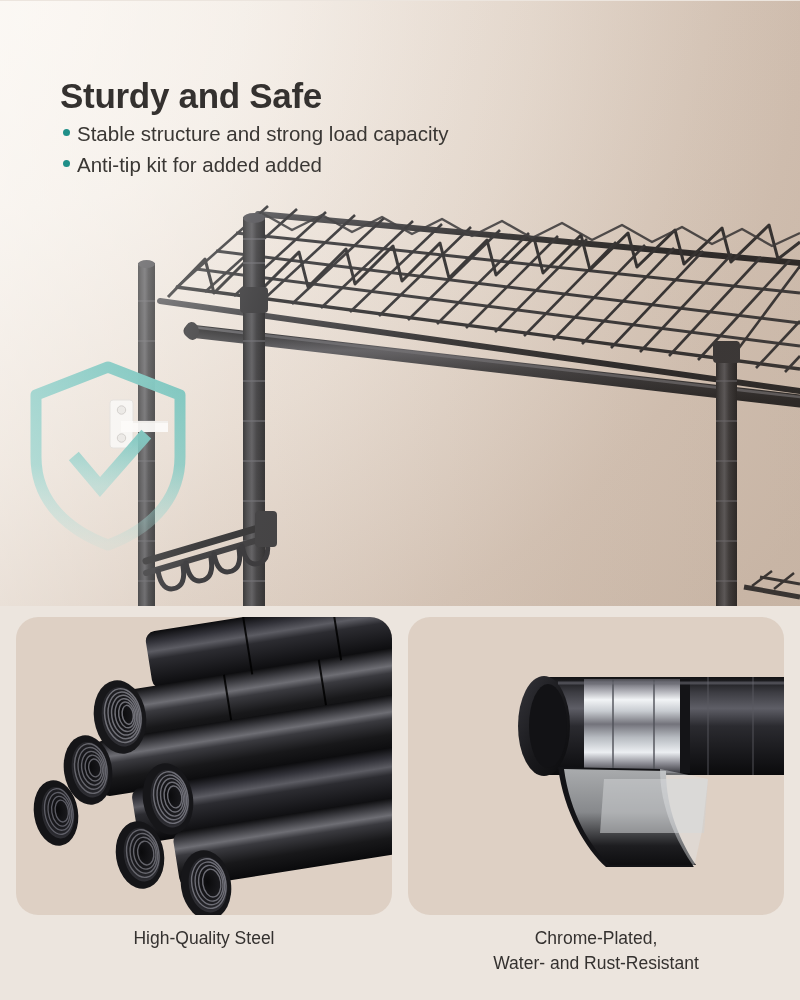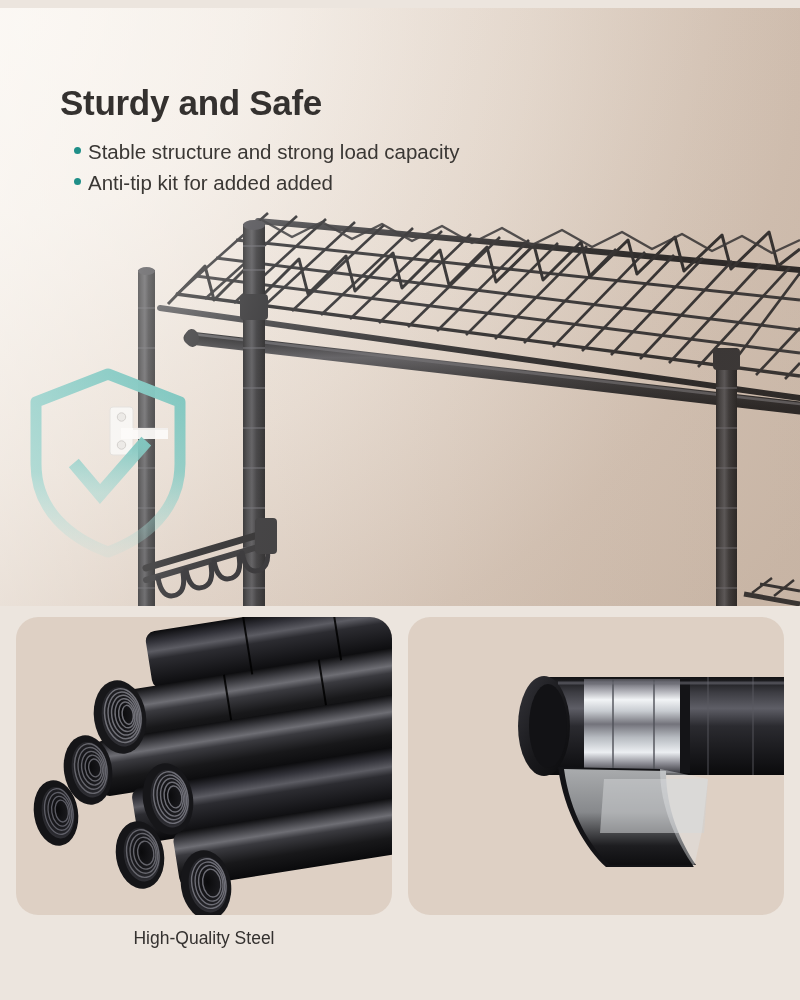--- a/index.html
+++ b/index.html
@@ -15,21 +15,21 @@
     position: relative;
     width: 800px;
     height: 1000px;
     overflow: hidden;
     background: #ece5de;
   }
 
   
   .hero {
     position: absolute;
-    left: 0; top: 8px;
+    left: 0; top: 1px;
     width: 800px;
     height: 784px;
     overflow: hidden;
     background:
       radial-gradient(120% 110% at 4% 2%, #f5efe9 0%, #f1eae3 22%, #e4d8cd 52%, #d3c2b4 80%, #cdbbac 100%);
     text-align: center;
   }
   .hero-wash {
     position: absolute; inset: 0;
     background: linear-gradient(105deg, rgba(255,253,250,0.65) 0%, rgba(255,250,245,0.18) 34%, rgba(190,168,148,0.16) 72%, rgba(176,153,133,0.22) 100%);
@@ -43,21 +43,21 @@
     font-size: 35px;
     font-weight: bold;
     letter-spacing: -0.3px;
     color: #34312f;
     white-space: nowrap;
   }
   .bullets {
     position: absolute;
     left: 58px;
     top: 112px;
-    margin: 16px;
+    margin: 5px;
     padding: 0;
     list-style: none;
   }
   .bullets li {
     display: flex;
     align-items: baseline;
     font-size: 20.5px;
     color: #3a3734;
     line-height: 31px;
     white-space: nowrap;
@@ -507,15 +507,19 @@
         <path d="M150,66 L392,66" stroke="#6f6f78" stroke-width="3" opacity="0.55"></path>
 
         <path d="M150,150 C156,196 178,232 198,250 L286,250 C268,224 252,190 252,152 Z" fill="#131316"></path>
         <path d="M156,152 C162,196 182,230 202,248 L288,248 C272,224 258,192 258,154 Z" fill="url(#peelG)"></path>
 
         <path d="M196,162 L300,162 L296,216 L192,216 Z" fill="#cfd2d4" opacity="0.55"></path>
         <path d="M252,152 C252,190 268,224 286,250 L294,214 L300,162 Z" fill="#dfe2e4" opacity="0.45"></path>
       </svg>
     </div>
 
+    <div class="caption right">
+      <div>Chrome-Plated,</div>
+      <div>Water- and Rust-Resistant</div>
+    </div>
 
   </div>
 </div>
 
 </body></html>

